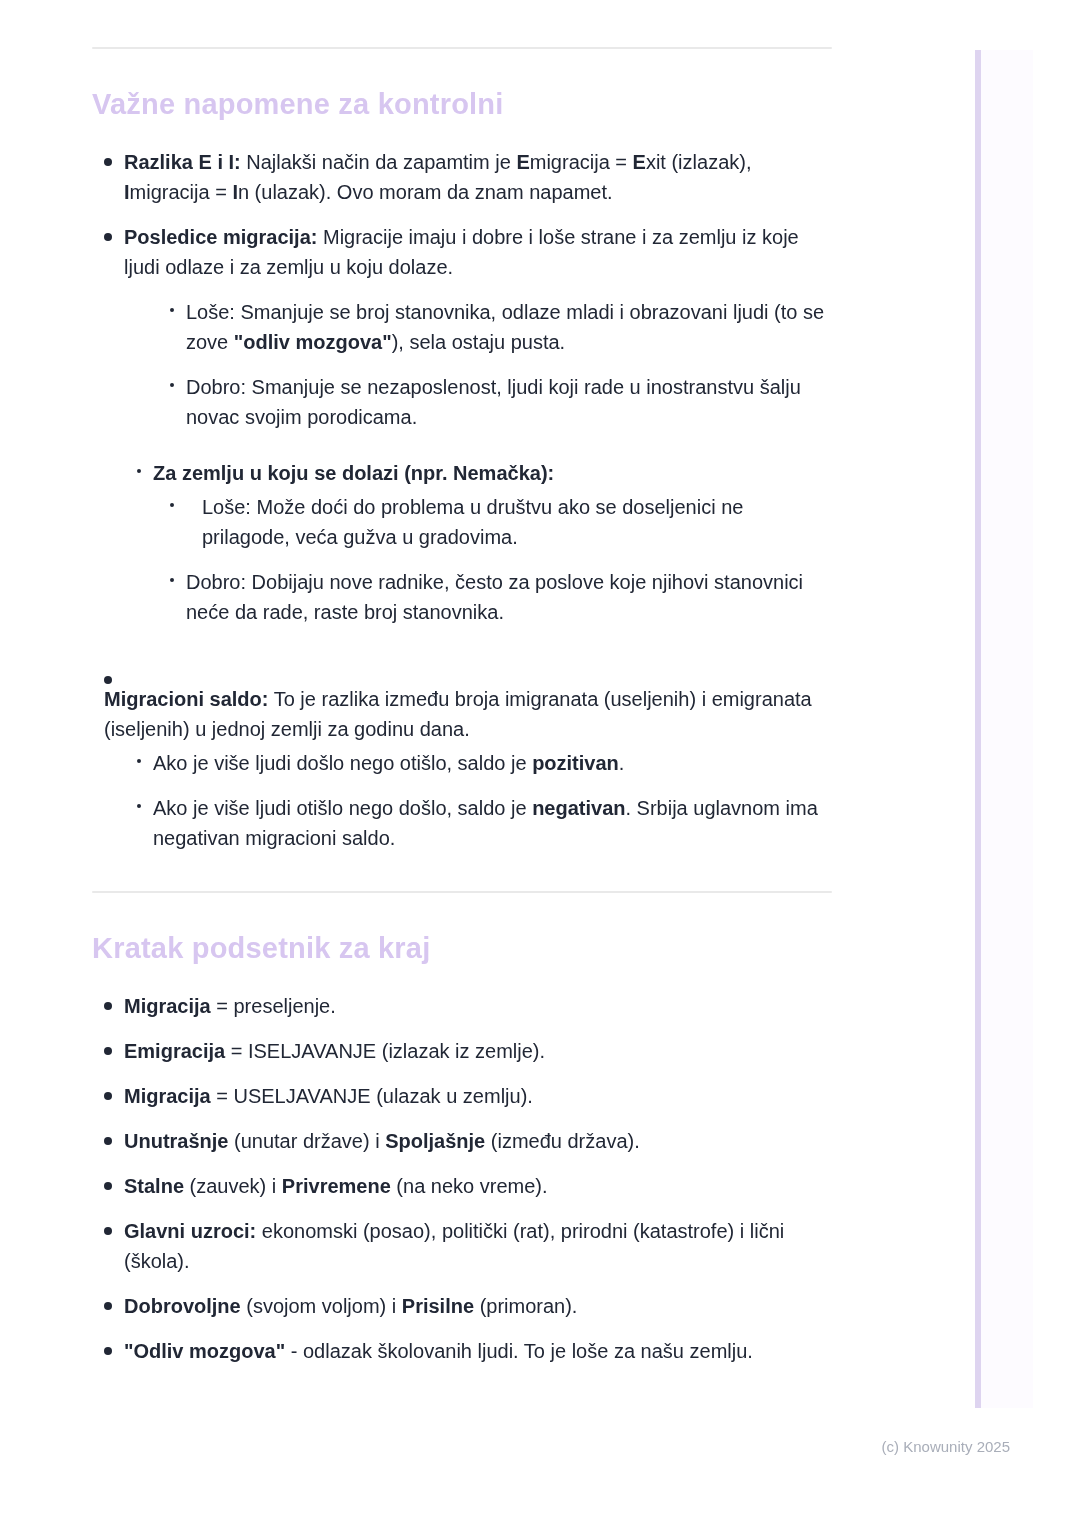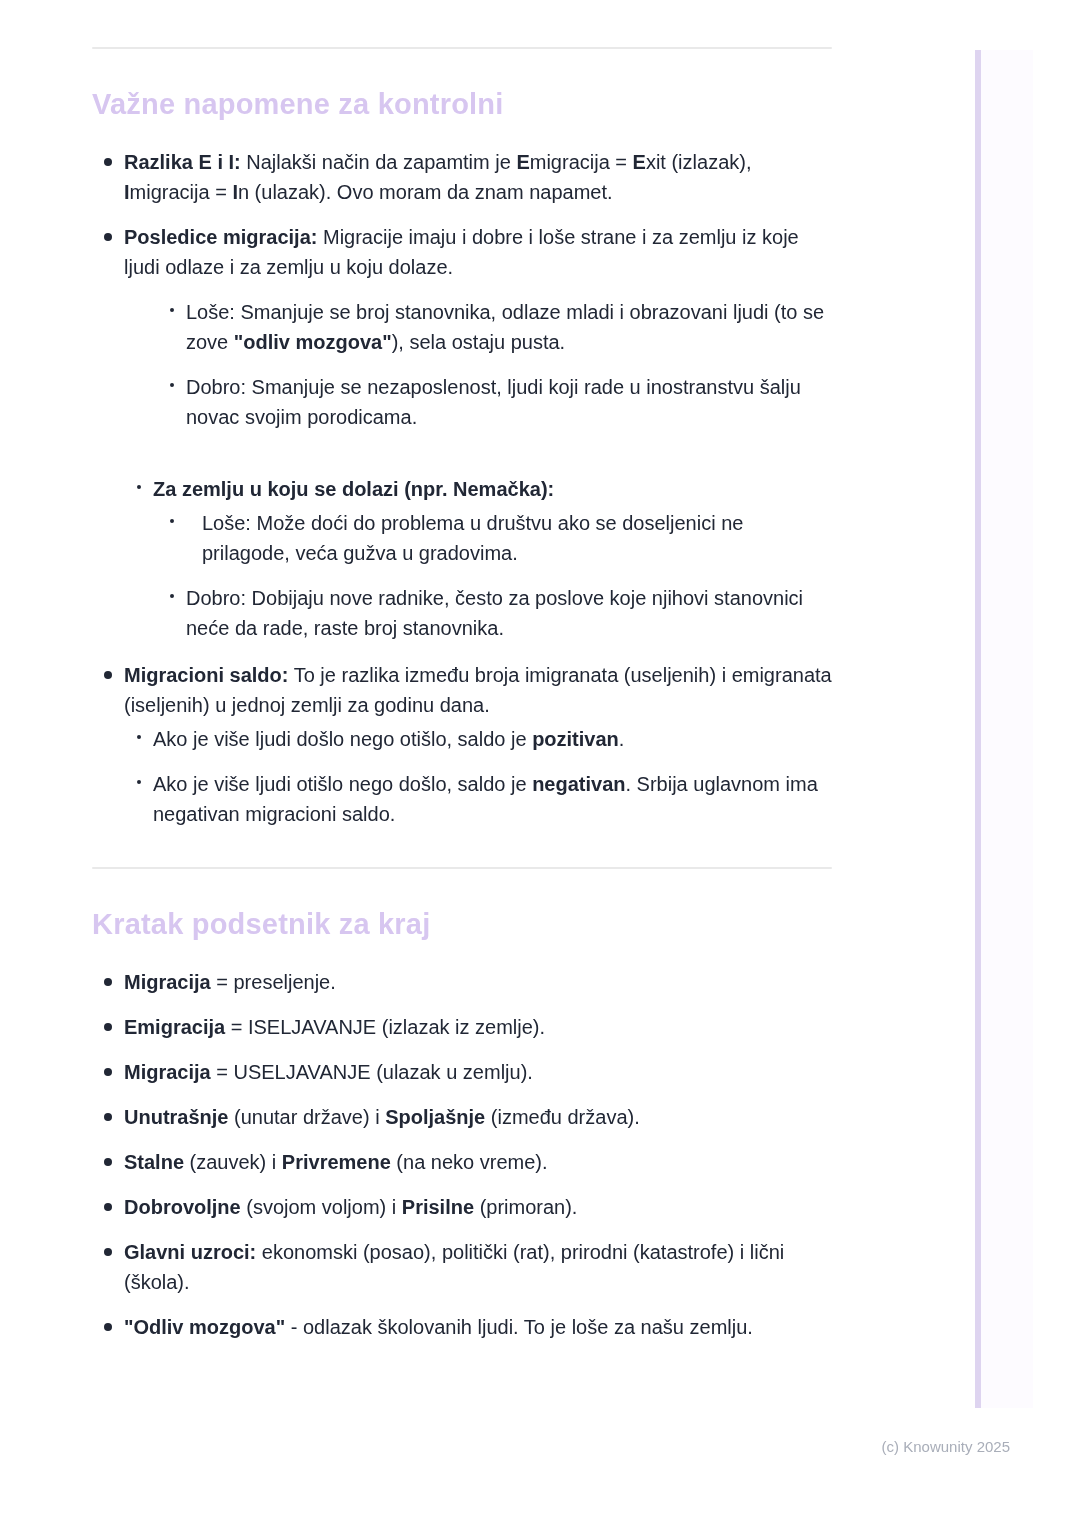--- a/index.html
+++ b/index.html
@@ -53,22 +53,22 @@
     letter-spacing: 0.2px;
   }
   .list { font-size: 20px; line-height: 30px; }
   .li { display: flex; margin-top: 15px; }
   .li:first-child { margin-top: 0; }
   .level0 { padding-left: 12px; }
   .level1 { padding-left: 45px; }
   .level2 { padding-left: 78px; }
   .level0 + .level1 { margin-top: 4px; }
   .level1 + .level2 { margin-top: 4px; gap: 16px; }
-  .level2 + .level0 { margin-top: 17px; }
-  .level2 + .level1 { margin-top: 42px; }
+  .level2 + .level0 { margin-top: 38px; flex-direction: column; }
+  .level2 + .level1 { margin-top: 26px; }
   .marker {
     flex: none;
     width: 8px;
     height: 8px;
     border-radius: 50%;
     margin: 11px 12px 0 0;
   }
   .marker.disc { background: var(--body); }
   .marker.circle {
     width: 4px;
@@ -163,25 +163,25 @@
         <div class="li level0">
           <span class="marker disc"></span>
           <span class="txt"><b>Unutrašnje</b><span> (unutar države) i </span><b>Spoljašnje</b><span> (između država).</span></span>
         </div>
         <div class="li level0">
           <span class="marker disc"></span>
           <span class="txt"><b>Stalne</b><span> (zauvek) i </span><b>Privremene</b><span> (na neko vreme).</span></span>
         </div>
         <div class="li level0">
           <span class="marker disc"></span>
-          <span class="txt"><b>Dobrovoljne</b><span> (svojom voljom) i </span><b>Prisilne</b><span> (primoran).</span></span>
+          <span class="txt"><b>Glavni uzroci:</b><span> ekonomski (posao), politički (rat), prirodni (katastrofe) i lični (škola).</span></span>
         </div>
         <div class="li level0">
           <span class="marker disc"></span>
-          <span class="txt"><b>Glavni uzroci:</b><span> ekonomski (posao), politički (rat), prirodni (katastrofe) i lični (škola).</span></span>
+          <span class="txt"><b>Dobrovoljne</b><span> (svojom voljom) i </span><b>Prisilne</b><span> (primoran).</span></span>
         </div>
         <div class="li level0">
           <span class="marker disc"></span>
           <span class="txt"><b>"Odliv mozgova"</b><span> - odlazak školovanih ljudi. To je loše za našu zemlju.</span></span>
         </div>
       </div>
   </section>
 </div>
 
 <div class="footer">(c) Knowunity 2025</div>

